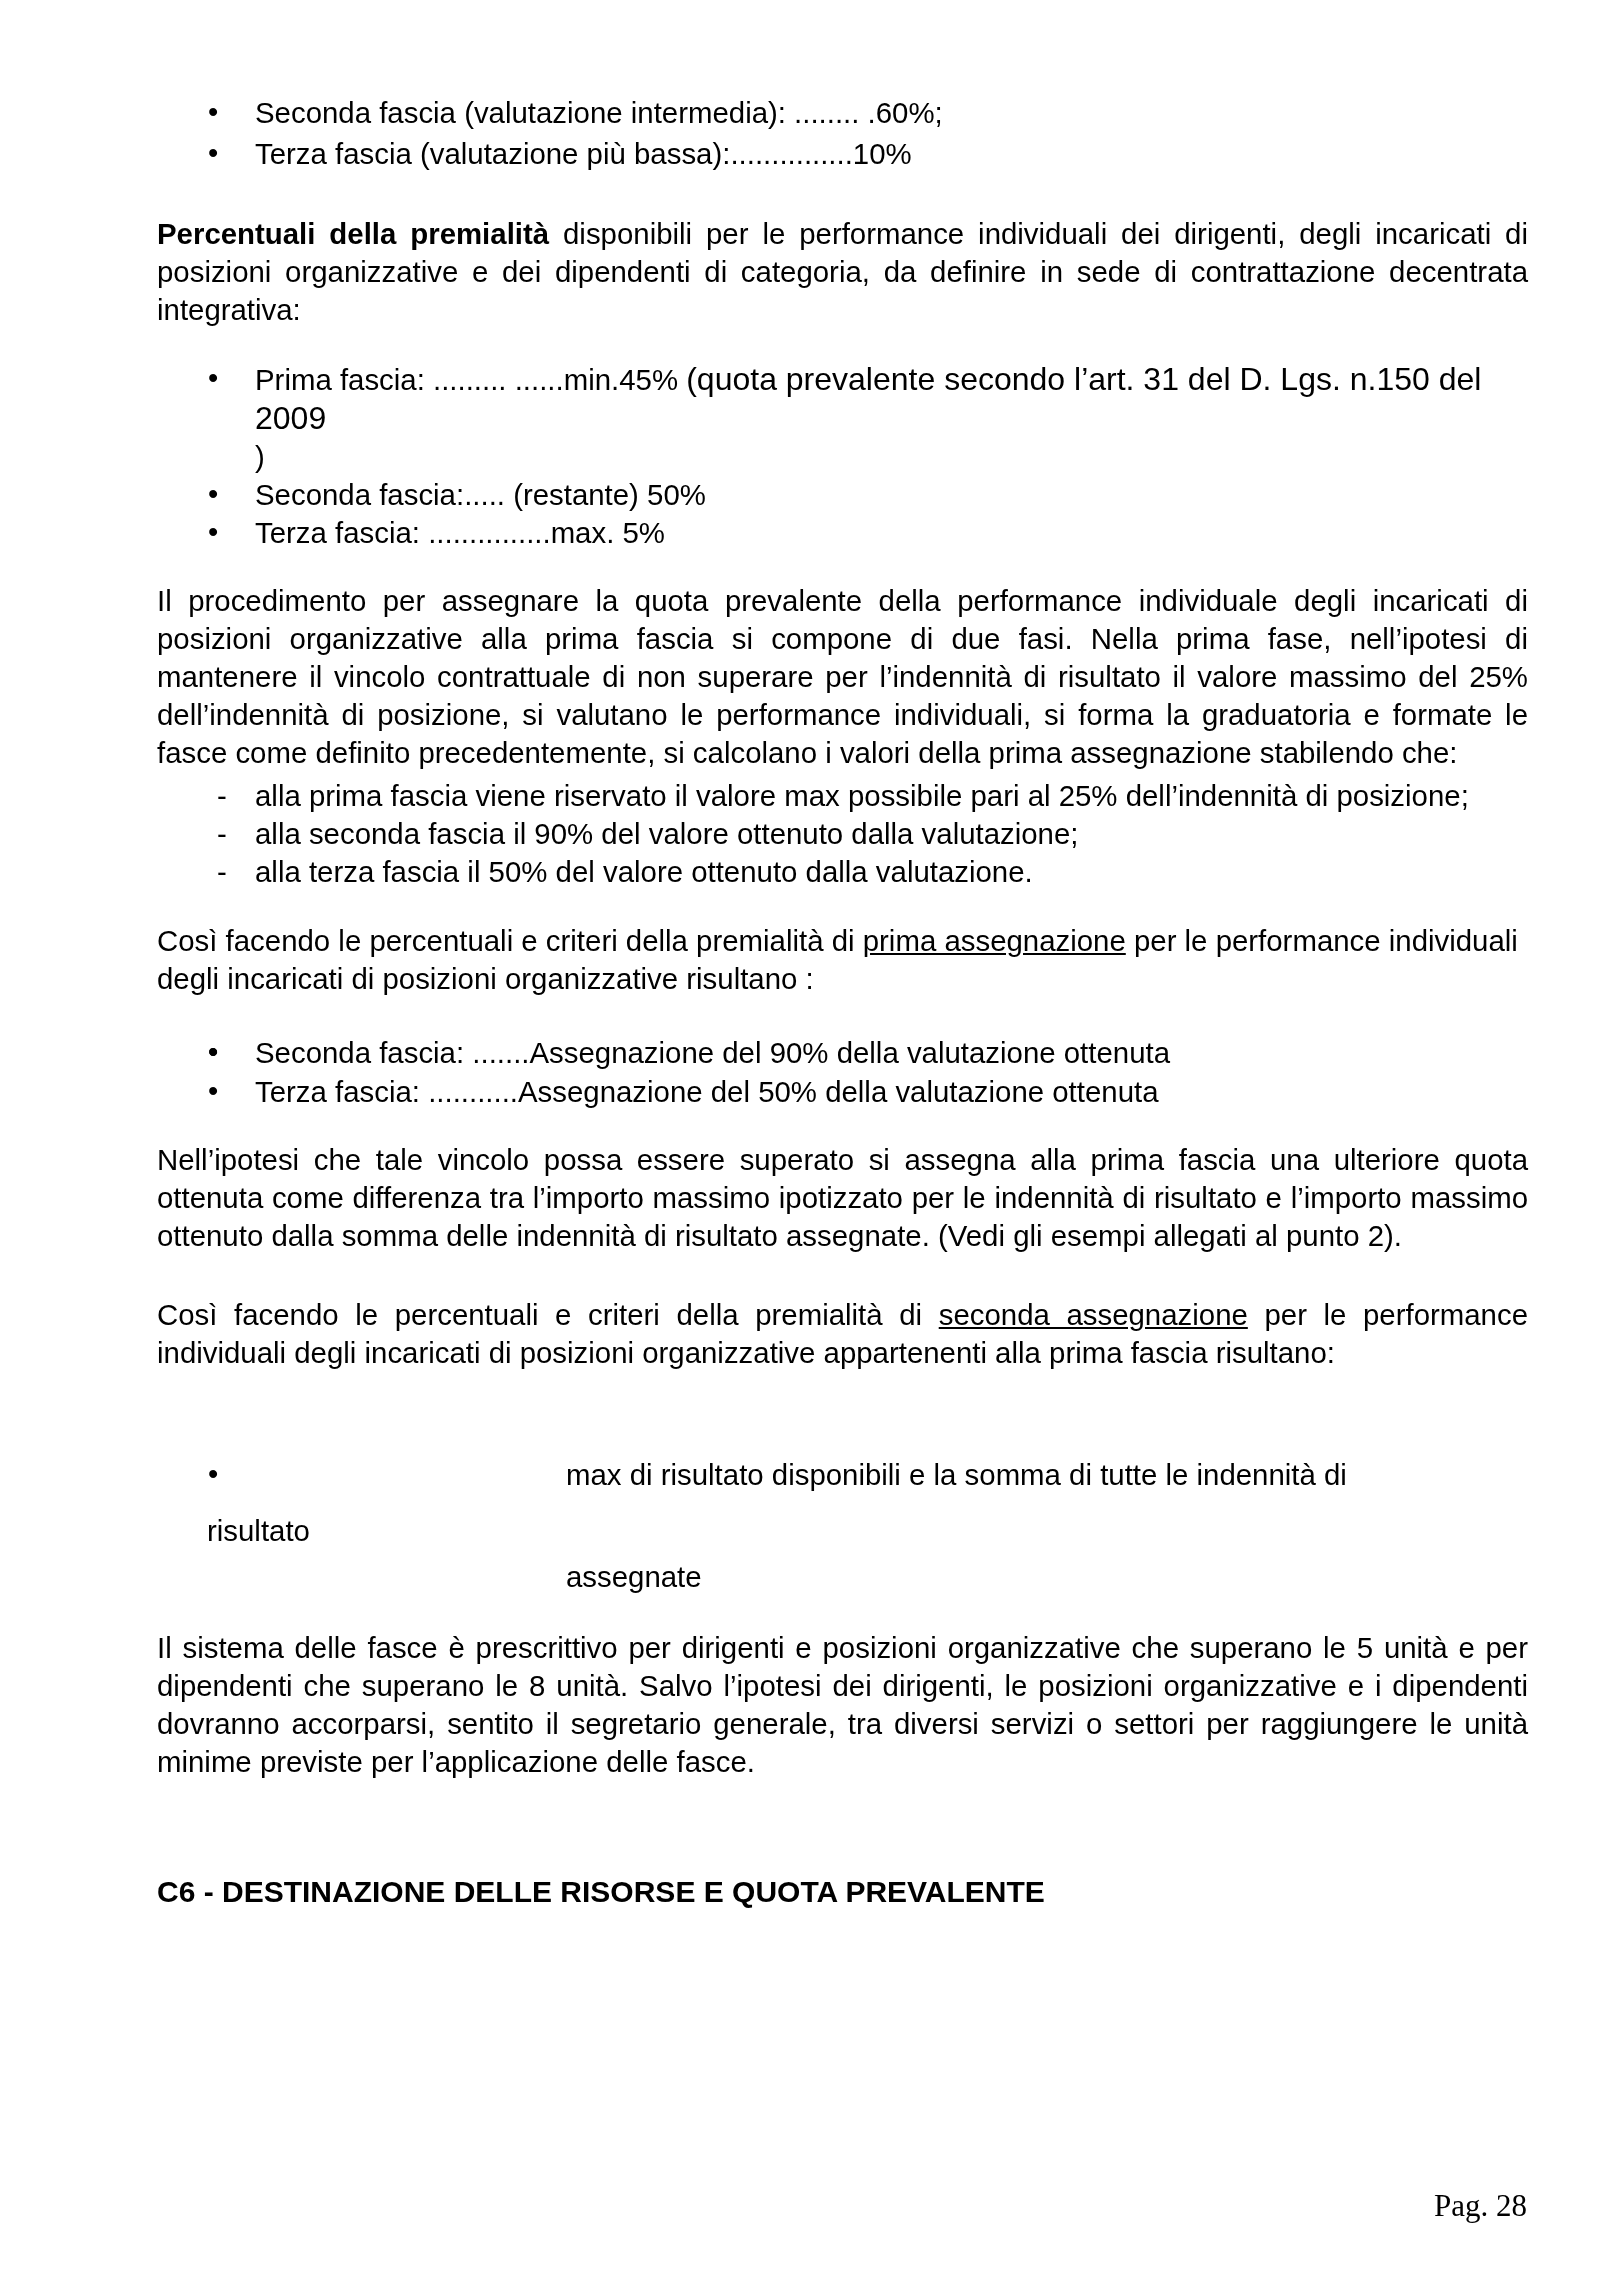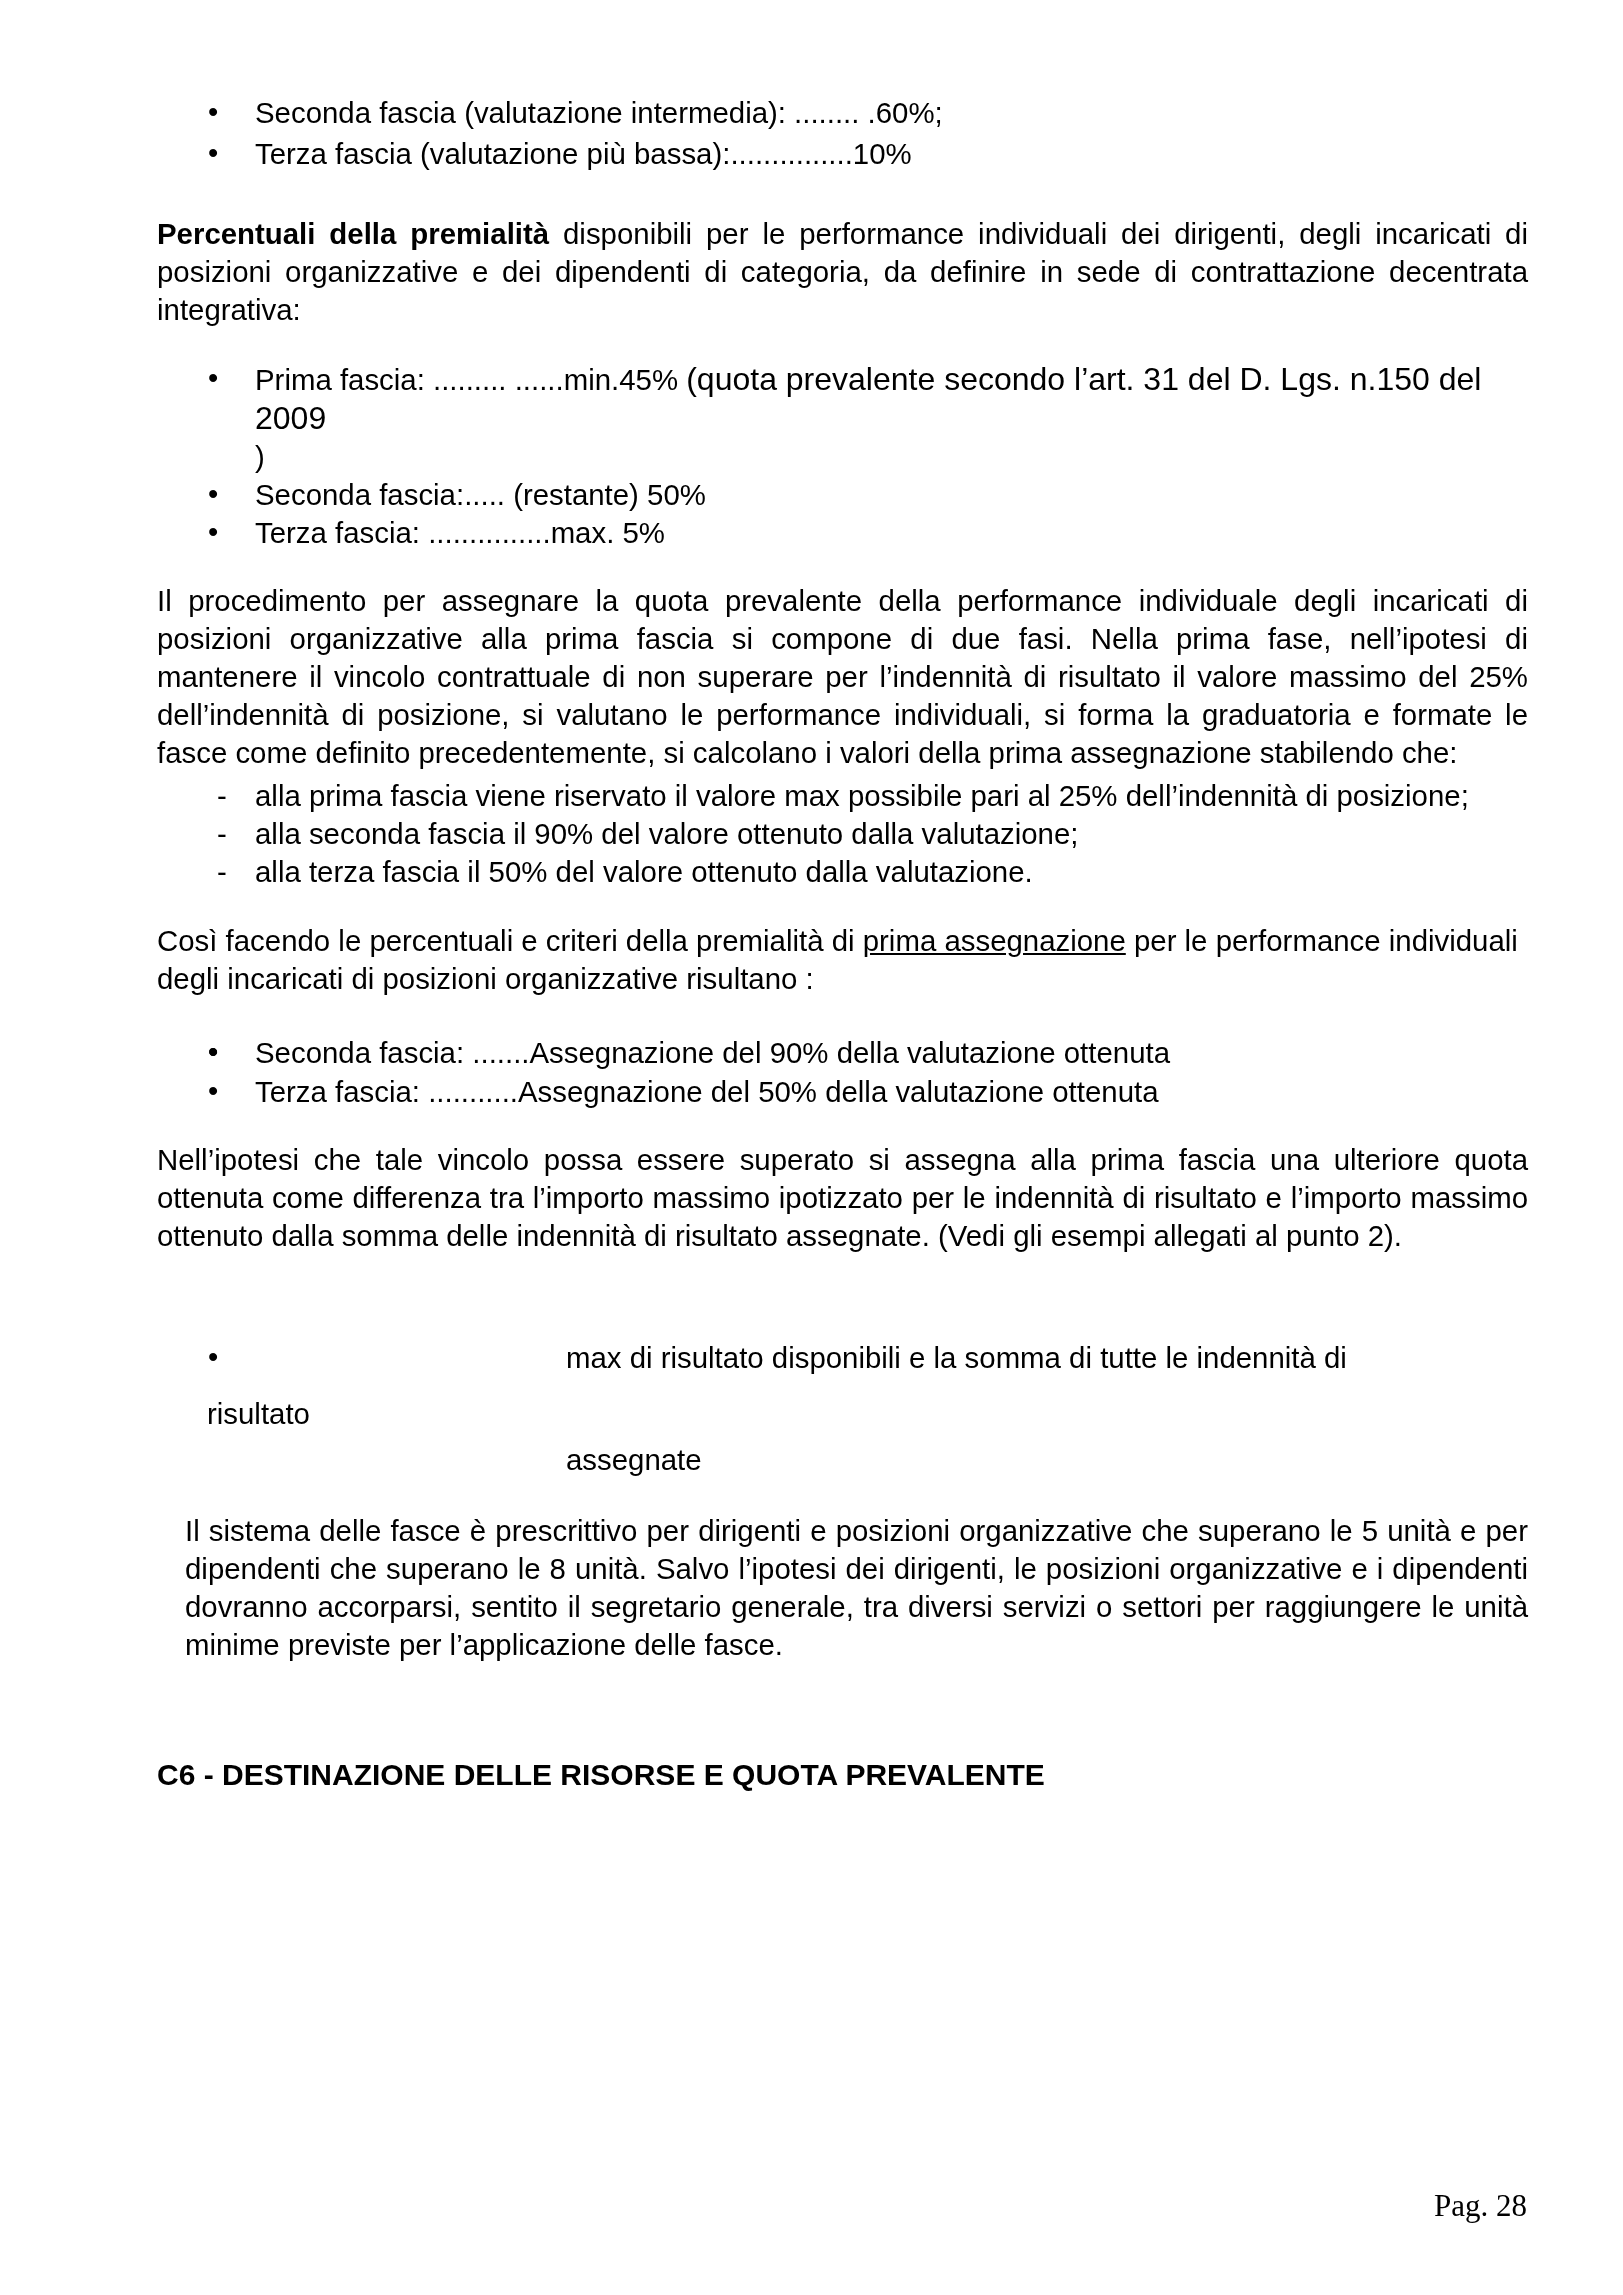--- a/index.html
+++ b/index.html
@@ -33,21 +33,21 @@
   .p2{margin-top:30px;}
   .dashlist{margin-top:5.2px;}
   .p3{margin-top:31px;}
   .l3{margin-top:35px;line-height:39px;}
   .p4{margin-top:30px;}
   .p5{margin-top:41px;}
   .l4{margin-top:84px;}
   .l4 .wrap2{padding-left:409px;margin-top:2.6px;}
   .l4 .wrap3{padding-left:50px;margin-top:18px;}
   .l4 .wrap4{padding-left:409px;margin-top:7.9px;}
-  .p6{margin-top:33px;margin-left:28px;}
+  .p6{margin-top:33px;}
   .h1{margin-top:92px;font-weight:bold;font-size:30px;}
   .footer{
     position:absolute;
     top:2187px;
     right:96px;
     font-family:"Liberation Serif", serif;
     font-size:31px;
     line-height:37px;
   }
 </style>
@@ -113,20 +113,21 @@
       <span>Seconda fascia: .......Assegnazione del 90% della valutazione ottenuta</span>
     </div>
     <div class="li">
       <span class="marker">•</span>
       <span>Terza fascia: ...........Assegnazione del 50% della valutazione ottenuta</span>
     </div>
   </div>
 
   <p class="just p4">Nell’ipotesi che tale vincolo possa essere superato si assegna alla prima fascia una ulteriore quota ottenuta come differenza tra l’importo massimo ipotizzato per le indennità di risultato e l’importo massimo ottenuto dalla somma delle indennità di risultato assegnate. (Vedi gli esempi allegati al punto 2).</p>
 
+  <p class="just p5"><span>Così facendo le percentuali e criteri della premialità di </span><span class="ul">seconda assegnazione</span><span> per le performance individuali degli incaricati di posizioni organizzative appartenenti alla prima fascia risultano:</span></p>
 
   <div class="l4">
     <div class="li">
       <span class="marker">•</span>
     </div>
     <div class="wrap2">max di risultato disponibili e la somma di tutte le indennità di</div>
     <div class="wrap3">risultato</div>
     <div class="wrap4">assegnate</div>
   </div>
 

